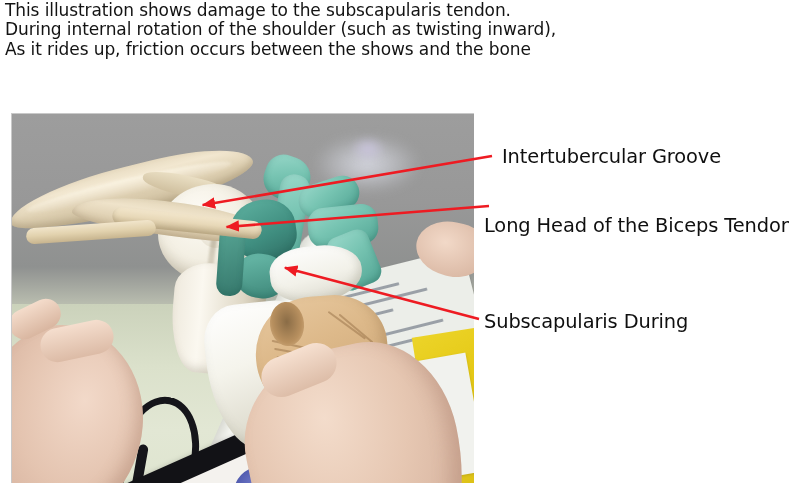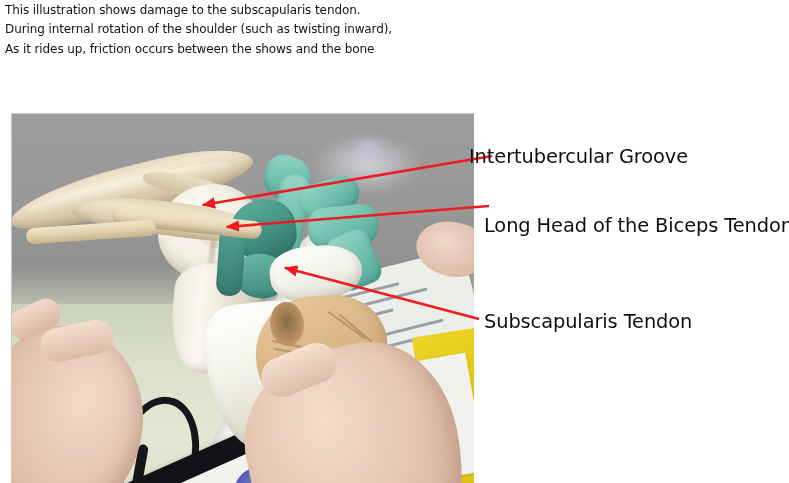--- a/index.html
+++ b/index.html
@@ -17,21 +17,21 @@
   }
 
   
   #caption {
     position: absolute;
     left: 5px;
     top: 1px;
     width: 780px;
   }
   .caption-line {
-    font-size: 12px;
+    font-size: 17px;
     line-height: 19.3px;
     letter-spacing: -0.1px;
     white-space: pre;
     color: #131313;
   }
 
   
   #photo-frame {
     position: absolute;
     left: 11px;
@@ -343,21 +343,21 @@
     pointer-events: none;
   }
   .label {
     position: absolute;
     font-size: 19.4px;
     line-height: 22px;
     color: #0f0f0f;
     white-space: nowrap;
     letter-spacing: -0.1px;
   }
-  #label-groove { left: 469px; top: 146px; }
+  #label-groove { left: 502px; top: 146px; }
   #label-biceps { left: 484px; top: 215px; }
   #label-subscap { left: 484px; top: 311px; }
 </style>
 </head>
 <body>
 
 <div id="caption">
   <div class="caption-line">This illustration shows damage to the subscapularis tendon.</div>
   <div class="caption-line">During internal rotation of the shoulder (such as twisting inward),</div>
   <div class="caption-line">As it rides up, friction occurs between the shows and the bone</div>
@@ -452,13 +452,13 @@
       <polygon points="0,0 5.2,2.2 0,4.4" fill="#ee1b22"></polygon>
     </marker>
   </defs>
   <line x1="492" y1="156" x2="202.69585912126783" y2="205.0877062140809" stroke="#ee1b22" stroke-width="2.6" marker-end="url(#arrowhead)"></line>
   <line x1="489" y1="206" x2="226.55974532386915" y2="226.99522037409048" stroke="#ee1b22" stroke-width="2.6" marker-end="url(#arrowhead)"></line>
   <line x1="479" y1="319" x2="284.93262926635765" y2="267.81739672958884" stroke="#ee1b22" stroke-width="2.6" marker-end="url(#arrowhead)"></line>
 </svg>
 
 <div class="label" id="label-groove">Intertubercular Groove</div>
 <div class="label" id="label-biceps">Long Head of the Biceps Tendon</div>
-<div class="label" id="label-subscap">Subscapularis Tendon</div>
+<div class="label" id="label-subscap">Subscapularis During</div>
 
 </body></html>

